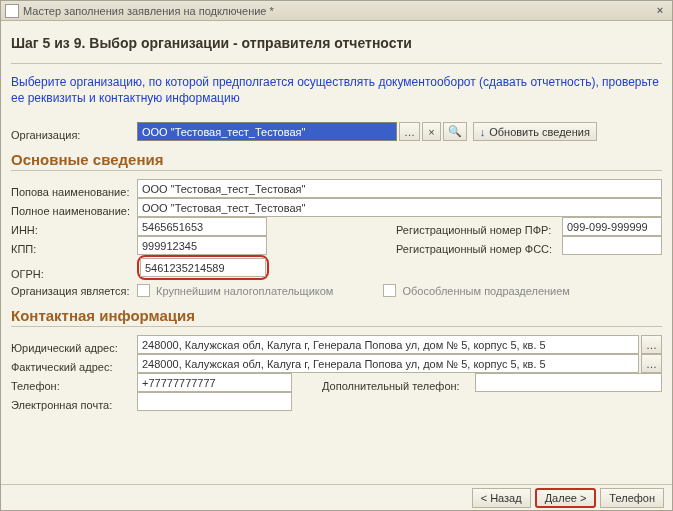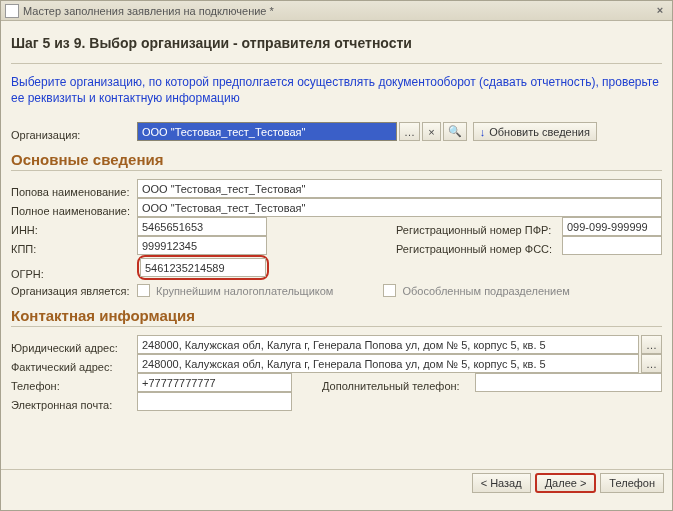--- a/index.html
+++ b/index.html
@@ -138,21 +138,21 @@
     color: #888;
   }
   .ogrn-wrap {
     display: inline-block;
     border: 2px solid #c03020;
     border-radius: 8px;
     padding: 1px;
   }
   .footer {
     position: absolute;
-    bottom: 15px;
+    bottom: 0;
     left: 0;
     right: 0;
     height: 26px;
     border-top: 1px solid #c8c3b0;
     display: flex;
     align-items: center;
     justify-content: flex-end;
     padding: 0 8px;
     gap: 4px;
     background: #f5f2e7;

